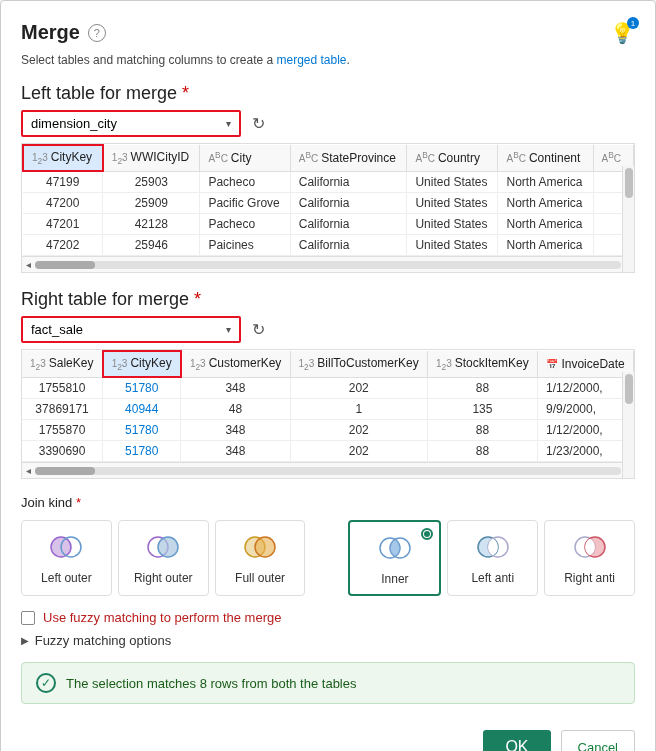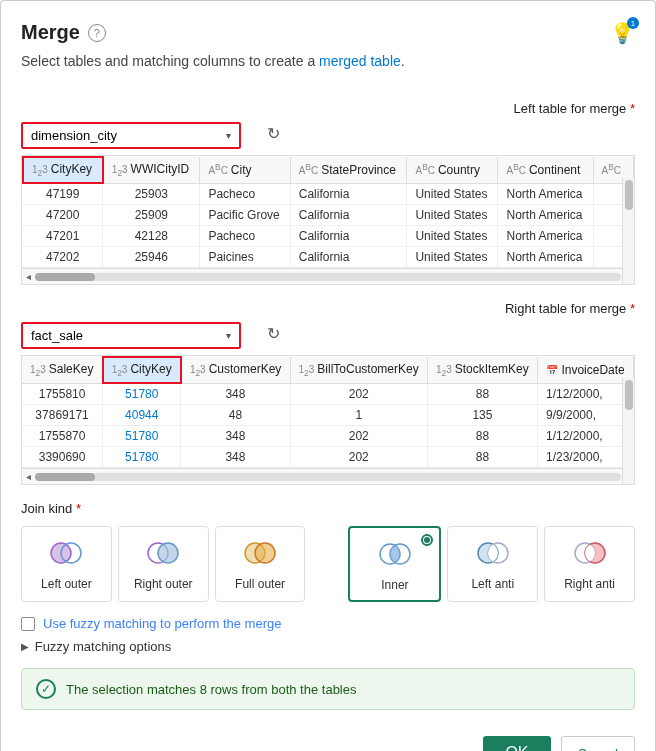--- a/index.html
+++ b/index.html
@@ -59,37 +59,36 @@
       height: 12px;
       background: #0078d4;
       border-radius: 50%;
       font-size: 8px;
       color: #fff;
       display: flex;
       align-items: center;
       justify-content: center;
     }
     .subtitle {
-      font-size: 14px;
+      font-size: 12px;
       color: #444;
-      margin-bottom: 32px;
+      margin-bottom: 16px;
     }
     .subtitle a { color: #0078d4; text-decoration: none; }
     .section-label {
-      font-size: 13px;
+      font-size: 18px;
       color: #222;
       margin-bottom: 6px;
       font-weight: 500;
-      text-align: right;
     }
     .required { color: #c00; }
     .dropdown-row {
       display: flex;
-      align-items: flex-start;
-      gap: 20px;
+      align-items: center;
+      gap: 5px;
       margin-bottom: 6px;
     }
     .dropdown {
       border: 2px solid #e81123;
       border-radius: 2px;
       padding: 4px 8px;
       font-size: 13px;
       display: flex;
       align-items: center;
       justify-content: space-between;
@@ -242,21 +241,21 @@
     }
     .fuzzy-checkbox {
       width: 14px;
       height: 14px;
       border: 1.5px solid #888;
       border-radius: 2px;
       background: #fff;
     }
     .fuzzy-label {
       font-size: 13px;
-      color: #3b82f6;
+      color: #b91c1c;
     }
     .fuzzy-expand {
       display: flex;
       align-items: center;
       gap: 6px;
       margin-bottom: 14px;
       cursor: pointer;
       color: #333;
       font-size: 13px;
     }

